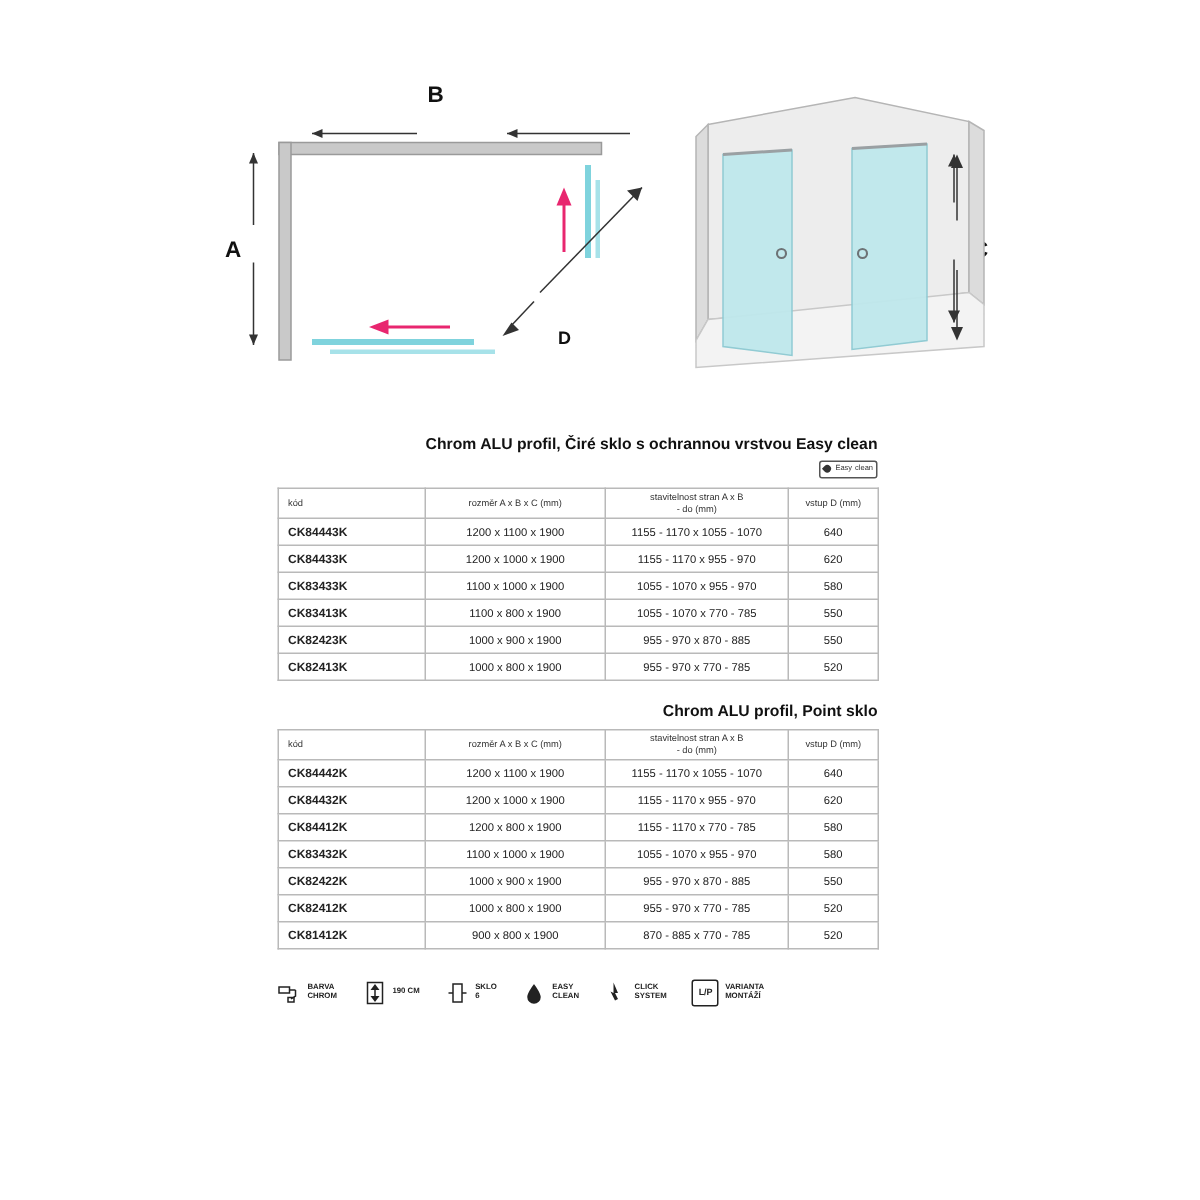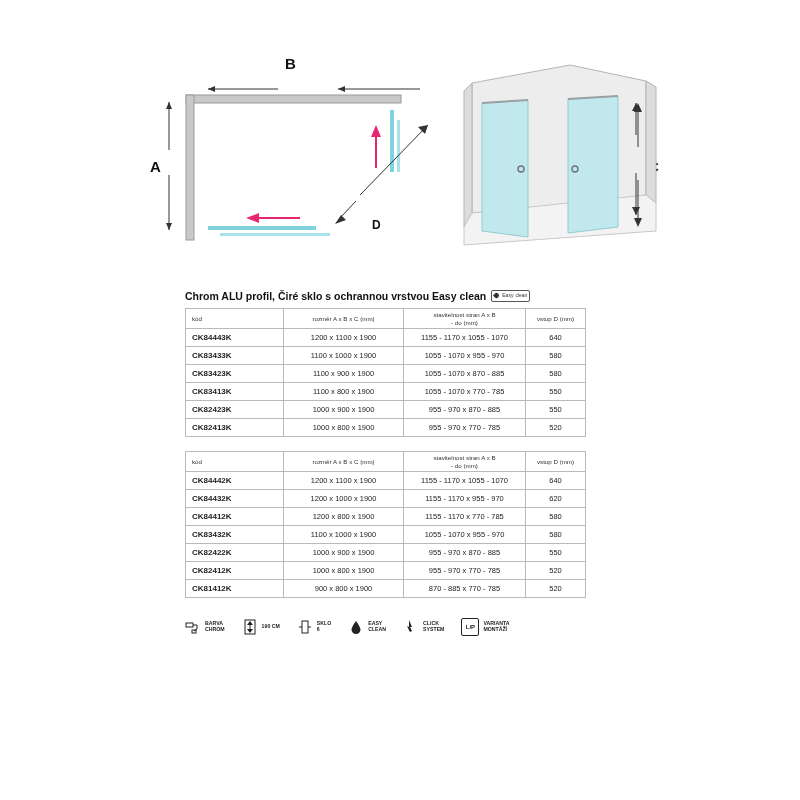--- a/index.html
+++ b/index.html
@@ -51,20 +51,21 @@
     width: 400px;
   }
   .section-title {
     font-size: 10.5px;
     font-weight: bold;
     color: #111;
     margin-bottom: 6px;
     display: flex;
     align-items: flex-end;
     gap: 5px;
+    flex-direction: column;
   }
   .easyclean-badge {
     display: inline-flex;
     align-items: center;
     gap: 2px;
     font-size: 5px;
     font-weight: normal;
     border: 1px solid #555;
     border-radius: 2px;
     padding: 1px 2px;
@@ -284,32 +285,32 @@
           </tr>
         </thead>
         <tbody>
           <tr>
               <td class="code">CK84443K</td>
               <td>1200 x 1100 x 1900</td>
               <td>1155 - 1170 x 1055 - 1070</td>
               <td>640</td>
             </tr>
           <tr>
+              <td class="code">CK84433K</td>
+              <td>1200 x 1000 x 1900</td>
+              <td>1155 - 1170 x 955 - 970</td>
+              <td>620</td>
+            </tr>
+          <tr>
               <td class="code">CK83433K</td>
               <td>1100 x 1000 x 1900</td>
               <td>1055 - 1070 x 955 - 970</td>
               <td>580</td>
             </tr>
           <tr>
-              <td class="code">CK83423K</td>
-              <td>1100 x 900 x 1900</td>
-              <td>1055 - 1070 x 870 - 885</td>
-              <td>580</td>
-            </tr>
-          <tr>
               <td class="code">CK83413K</td>
               <td>1100 x 800 x 1900</td>
               <td>1055 - 1070 x 770 - 785</td>
               <td>550</td>
             </tr>
           <tr>
               <td class="code">CK82423K</td>
               <td>1000 x 900 x 1900</td>
               <td>955 - 970 x 870 - 885</td>
               <td>550</td>
@@ -320,20 +321,23 @@
               <td>955 - 970 x 770 - 785</td>
               <td>520</td>
             </tr>
         </tbody>
       </table>
     </div>
 
     <div class="spacer-block"></div>
 
     <div class="section">
+      <div class="section-title">
+        <span>Chrom ALU profil, Point sklo</span>
+      </div>
 
       <table class="spec">
         <colgroup>
           <col class="col-code">
             <col class="col-size">
             <col class="col-adj">
             <col class="col-entry">
         </colgroup>
         <thead>
           <tr>

